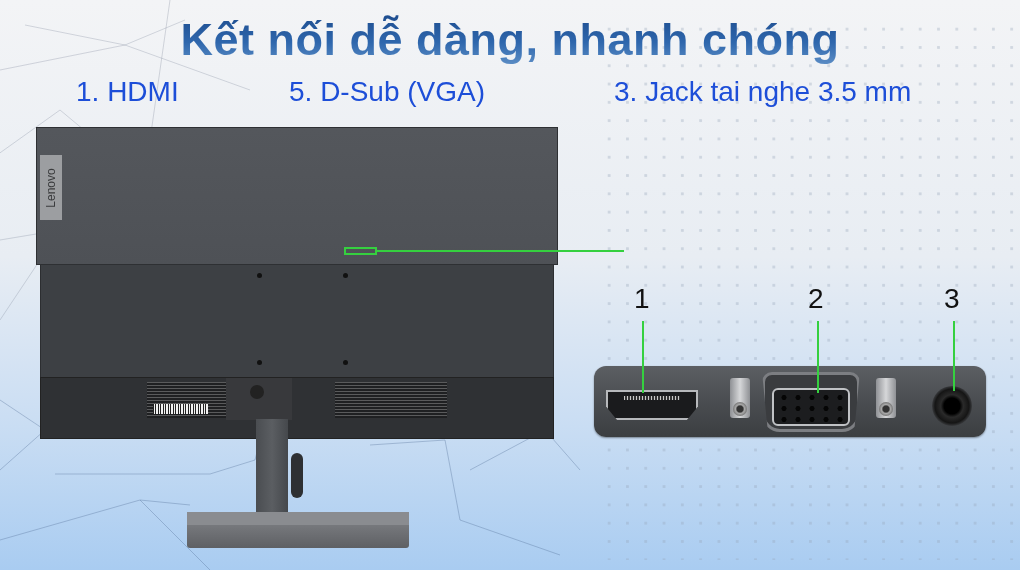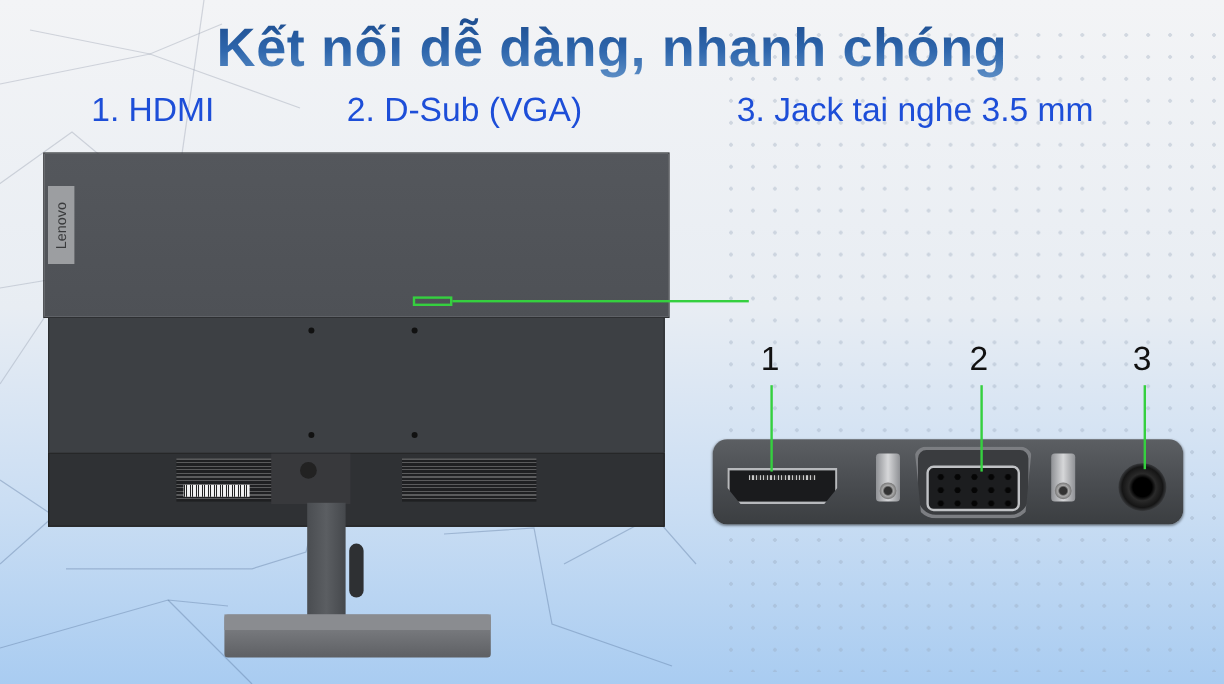--- a/index.html
+++ b/index.html
@@ -168,21 +168,21 @@
     <polyline points="140,500 210,570"></polyline>
     <polyline points="370,445 445,440 460,520 560,555"></polyline>
     <polyline points="470,470 545,430 580,470"></polyline>
   </g>
 </svg>
 <div class="dots"></div>
 
 <h1 class="title">Kết nối dễ dàng, nhanh chóng</h1>
 
 <div class="label" style="left:76px;">1. HDMI</div>
-<div class="label" style="left:289px;">2. D-Sub (VGA)</div>
+<div class="label" style="left:289px;">5. D-Sub (VGA)</div>
 <div class="label" style="left:614px;text-align:center;">3. Jack tai nghe 3.5 mm</div>
 
 <div class="monitor">
   <div class="panel-top">
     <div class="lenovo-tag">
       <span>Lenovo</span>
     </div>
   </div>
   <div class="panel-mid">
     <div class="screw" style="left:216px; top:8px;"></div>

